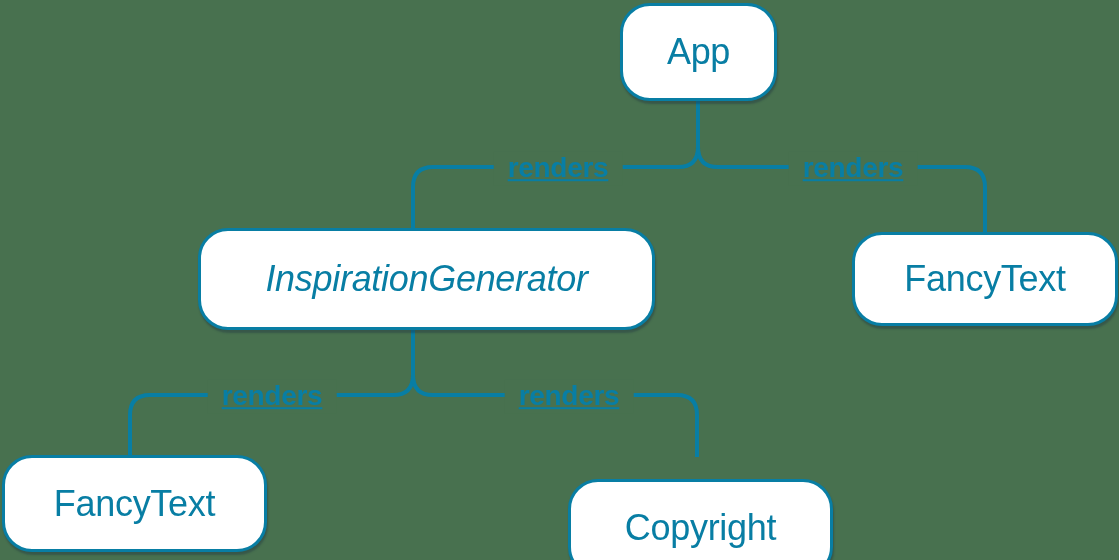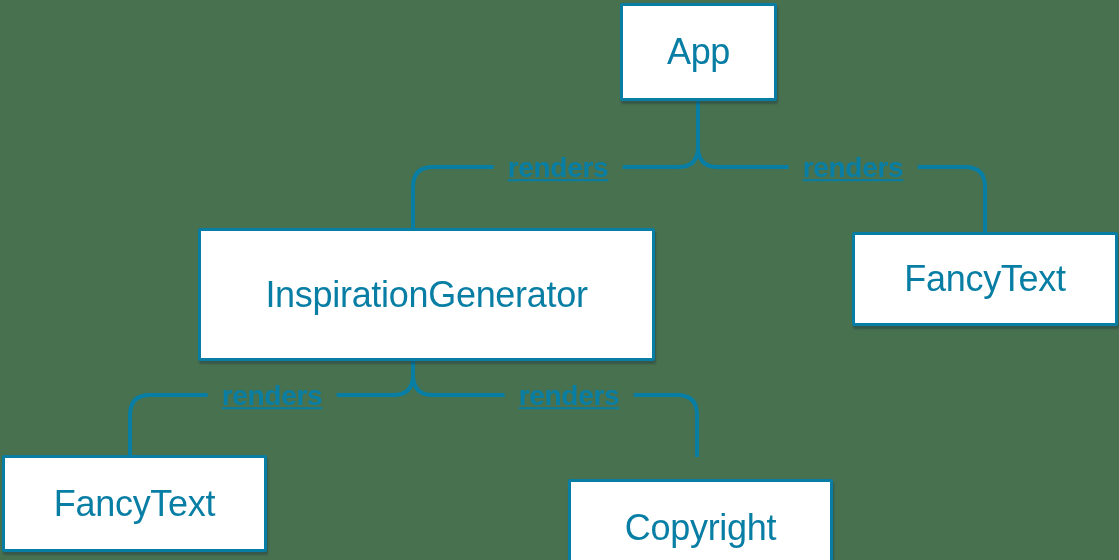--- a/index.html
+++ b/index.html
@@ -27,32 +27,32 @@
   .edges path {
     fill: none;
     stroke: var(--accent);
     stroke-width: 4;
   }
   .node {
     position: absolute;
     box-sizing: border-box;
     background: var(--node-fill);
     border: 3px solid var(--accent);
-    border-radius: 2px;
+    border-radius: 30px;
     display: flex;
     align-items: center;
     justify-content: center;
     color: var(--accent);
     font-size: 36px;
     font-weight: 500;
     letter-spacing: -0.3px;
     box-shadow: 1px 3px 2px rgba(30, 50, 65, 0.40);
   }
   #node-app            { left: 620px; top: 3px;   width: 157px; height: 98px; }
-  #node-inspiration    { left: 198px; top: 228px; width: 457px; height: 133px; }
+  #node-inspiration    { left: 198px; top: 228px; width: 457px; height: 102px; font-style: italic; }
   #node-fancy-top      { left: 852px; top: 232px; width: 266px; height: 94px; }
   #node-fancy-bottom   { left: 2px;   top: 455px; width: 265px; height: 97px; }
   #node-copyright      { left: 568px; top: 479px; width: 265px; height: 98px; }
   .edge-label {
     position: absolute;
     transform: translate(-50%, -50%);
     background: var(--bg);
     color: var(--accent);
     font-size: 28px;
     font-weight: 600;

